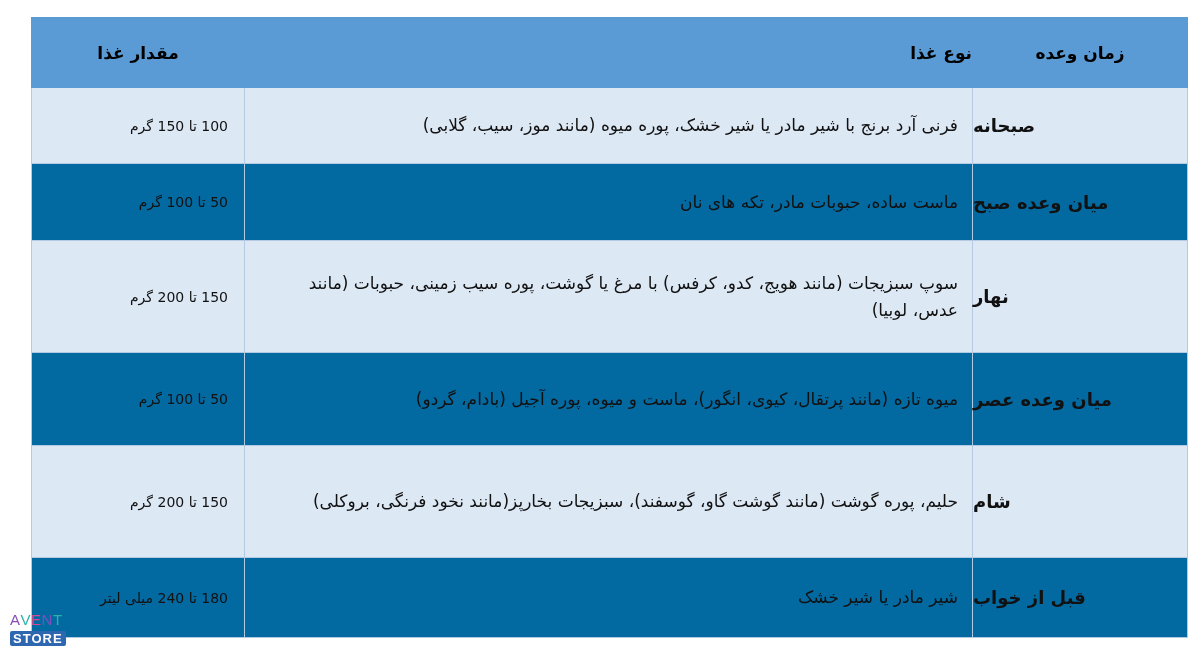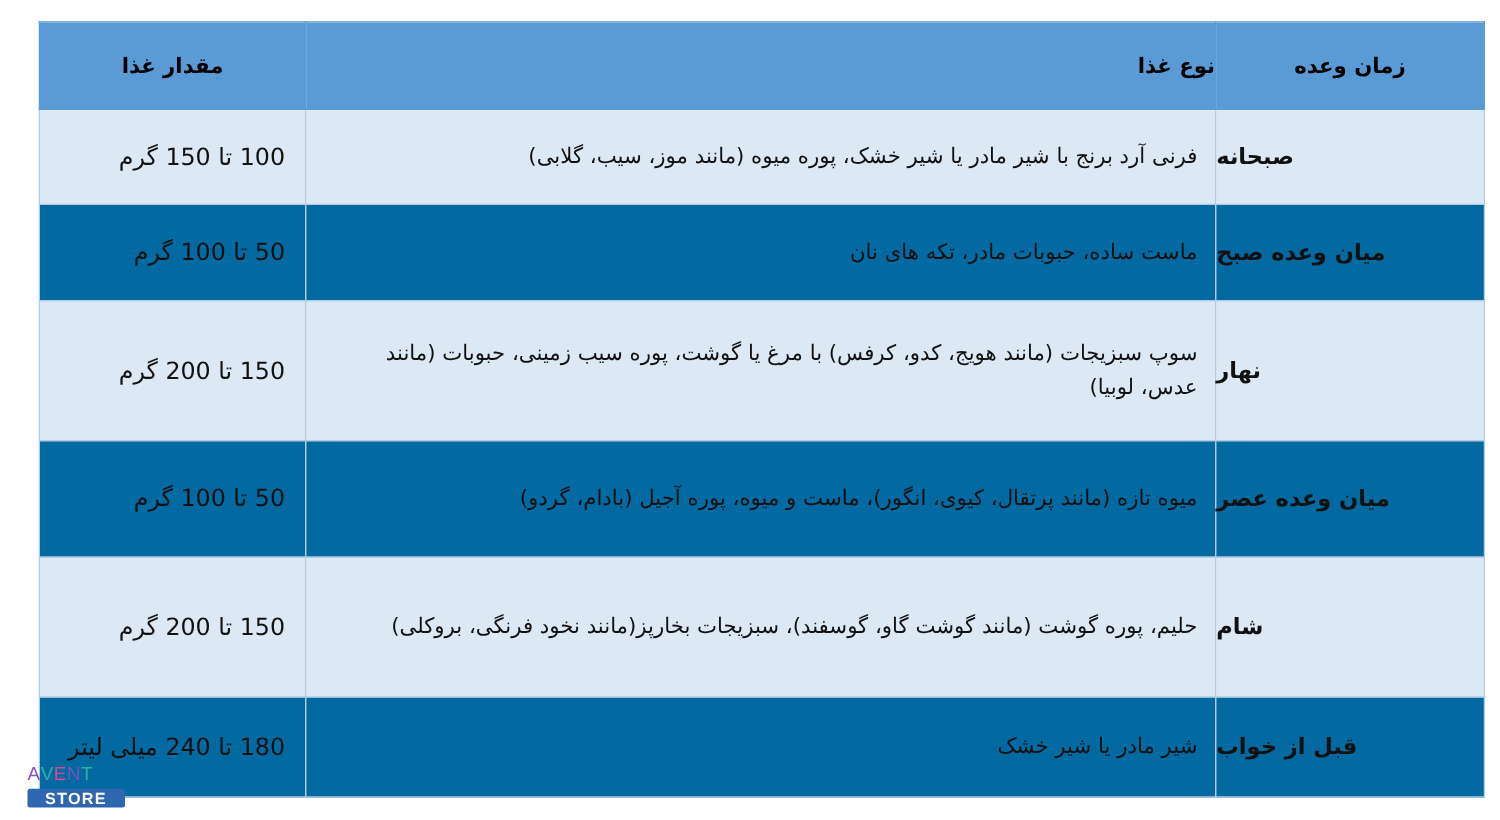--- a/index.html
+++ b/index.html
@@ -11,32 +11,32 @@
   .tbl th { background: #5b9bd5; color: #000000; font-weight: bold; font-size: 17px;
             height: 69px; border-color: #5b9bd5; }
   .tbl th.meal-h { text-align: center; }
   .tbl th.food-h { text-align: right; }
   .tbl th.amt-h { text-align: center; }
   .tbl tr.blue td { background: #dde8f5; }
   .tbl tr.white td { background: #0369a1; }
   .tbl td.meal { text-align: left; font-weight: bold; font-size: 18px; }
   .tbl td.food { text-align: right; padding-right: 14px; padding-left: 40px;
                  font-size: 17px; line-height: 27px; }
-  .tbl td.amt { text-align: right; padding-right: 16px; font-size: 19px; direction: rtl; }
+  .tbl td.amt { text-align: right; padding-right: 16px; font-size: 14px; direction: rtl; }
   col.c-meal { width: 215px; }
   col.c-food { width: 728px; }
   col.c-amt { width: 213px; }
 
-  .logo { position: absolute; left: 22px; top: 612px; width: 68px; height: 36px; }
+  .logo { position: absolute; left: 10px; top: 612px; width: 68px; height: 36px; }
   .logo .avent { font-family: "Liberation Sans", sans-serif; font-size: 15px;
                  letter-spacing: 0.5px; line-height: 16px; height: 16px; font-weight: normal; }
   .logo .avent span { display: inline-block; }
   .logo .store { margin-top: 2px; display: inline-flex; align-items: center;
                  background: #2f66b0; color: #fff; font-family: "Liberation Sans", sans-serif;
-                 font-weight: bold; font-size: 13px; line-height: 15px; padding: 0 14px;
+                 font-weight: bold; font-size: 13px; line-height: 15px; padding: 0 3px;
                  border-radius: 2px; letter-spacing: 1px; }
 </style>
 </head>
 <body>
 
 <table class="tbl">
   <colgroup>
     <col class="c-meal">
       <col class="c-food">
       <col class="c-amt">

